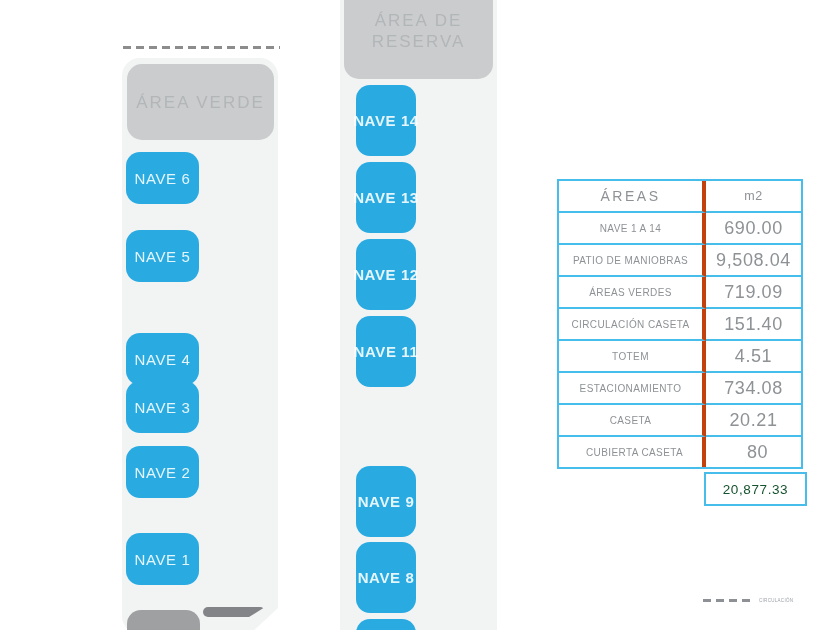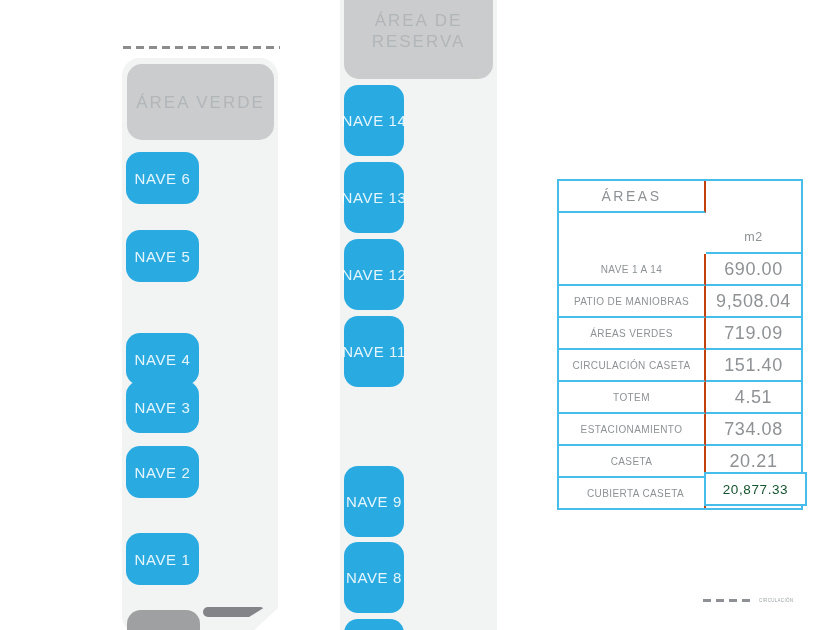--- a/index.html
+++ b/index.html
@@ -14,37 +14,37 @@
   .strip-mid{left:340px;top:-24px;width:157px;height:700px;}
 
   
   .gray-block{background:#CACCCD;border-radius:15px;display:flex;align-items:center;justify-content:center;
       color:#B3B6B8;font-size:17px;letter-spacing:2px;text-align:center;line-height:21px;}
 
   
   .nave{background:#29ABE2;border-radius:14px;display:flex;align-items:center;justify-content:center;
       color:rgba(255,255,255,0.88);font-size:15px;letter-spacing:.6px;white-space:nowrap;}
   .nave-l{left:4px;width:73px;height:52px;}
-  .nave-m{left:4px;width:60px;height:71px;}
+  .nave-m{left:16px;width:60px;height:71px;font-weight:bold;}
 
   .bottom-gray{left:5px;top:552px;width:73px;height:70px;background:#9EA0A2;border-radius:14px;}
   .ramp{left:203px;top:607px;width:62px;height:10px;background:#828487;border-radius:5px;
       clip-path:polygon(0 0,62px 0,46px 10px,0 10px);}
 
   .dash-line{left:123px;top:46px;width:157px;height:3px;
       background:repeating-linear-gradient(90deg,#8C8C8C 0 8px,transparent 8px 13px);}
 
   
   .areas-table{left:557px;top:179px;display:grid;grid-template-columns:147px 95px;
       border:2px solid #47BDEB;background:#fff;color:#8E9295;}
   .cell{height:30px;display:flex;align-items:center;justify-content:center;border-bottom:2px solid #47BDEB;}
-  .cell.c1{border-right:2px solid #c2410c;}
+  .cell.c1{border-right:4px solid #c2410c;}
   .cell.last{border-bottom:none;padding-left:8px;}
   .hdr1{font-size:14px;letter-spacing:2.5px;}
-  .hdr2{font-size:12.5px;letter-spacing:.5px;margin-top:41px;}
+  .hdr2{font-size:12.5px;letter-spacing:.5px;}
   .rlabel{font-size:10px;letter-spacing:.4px;}
   .rvalue{font-size:18px;letter-spacing:.6px;text-align:center;}
   .total-cell{left:704px;top:472px;width:99px;height:30px;border:2px solid #47BDEB;background:#fff;
       display:flex;align-items:center;justify-content:center;color:#14532d;font-size:13.5px;letter-spacing:.6px;}
 
   
   .legend{left:703px;top:598px;display:flex;align-items:center;gap:5px;}
   .legend .d{width:8px;height:2.5px;background:#8D9196;display:inline-block;}
   .legend .t{font-size:4.5px;color:#9CA1A7;letter-spacing:.3px;margin-left:4px;}
 </style>

